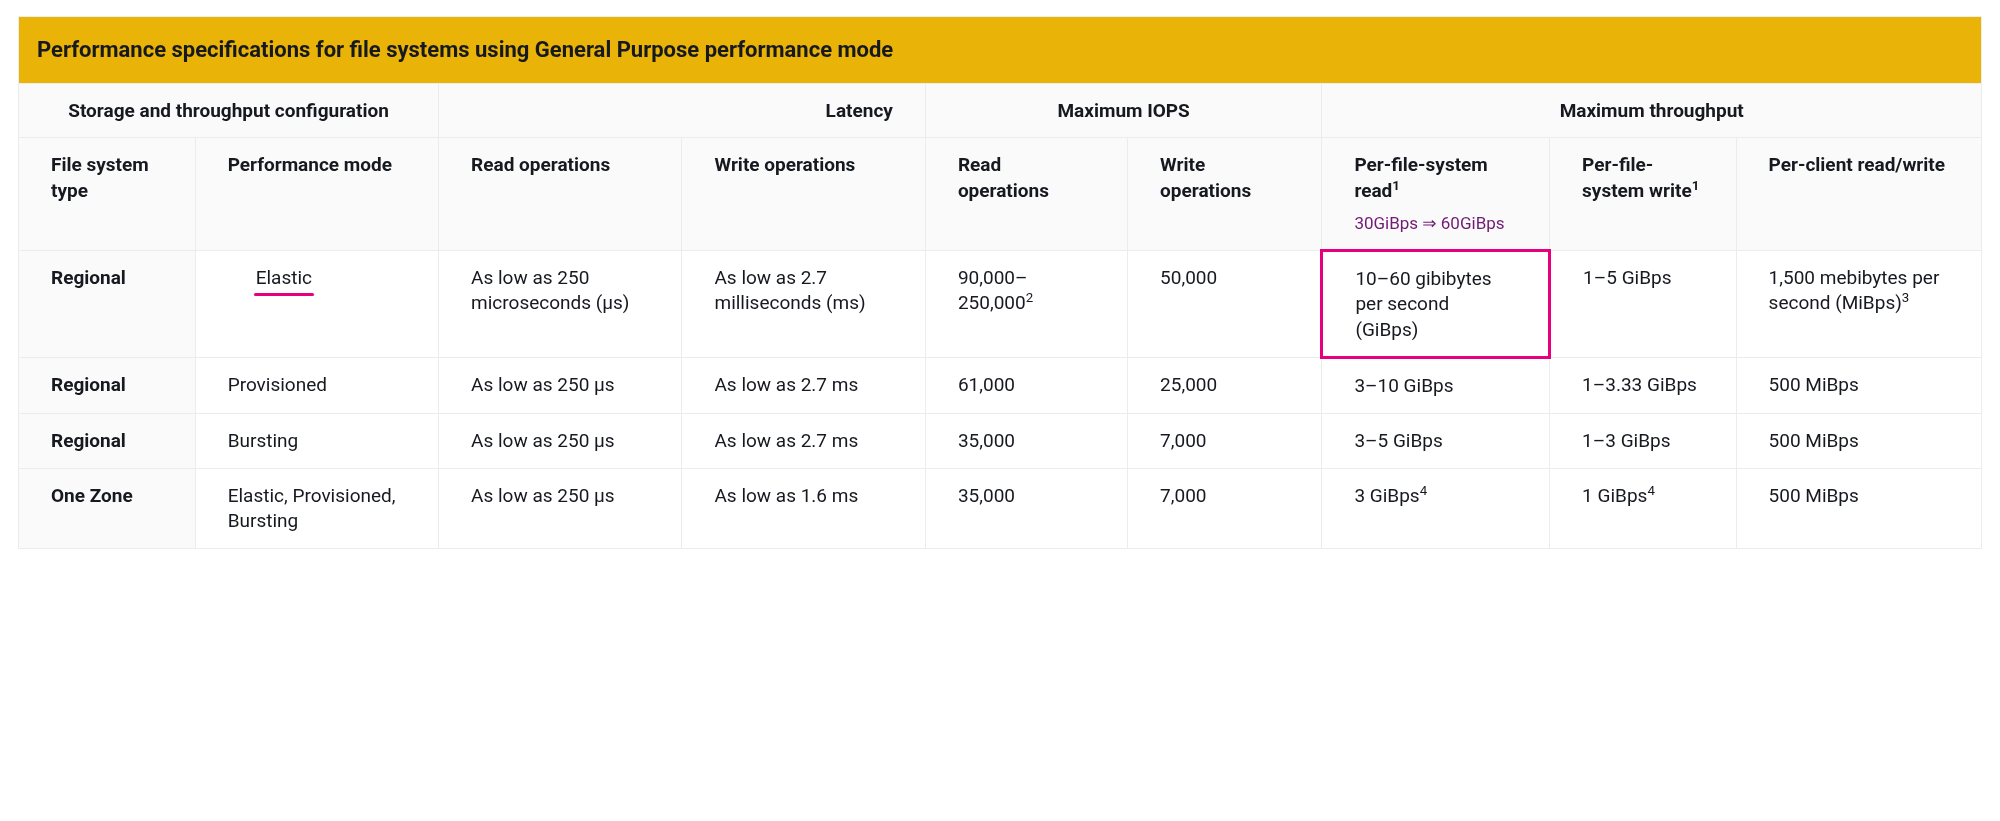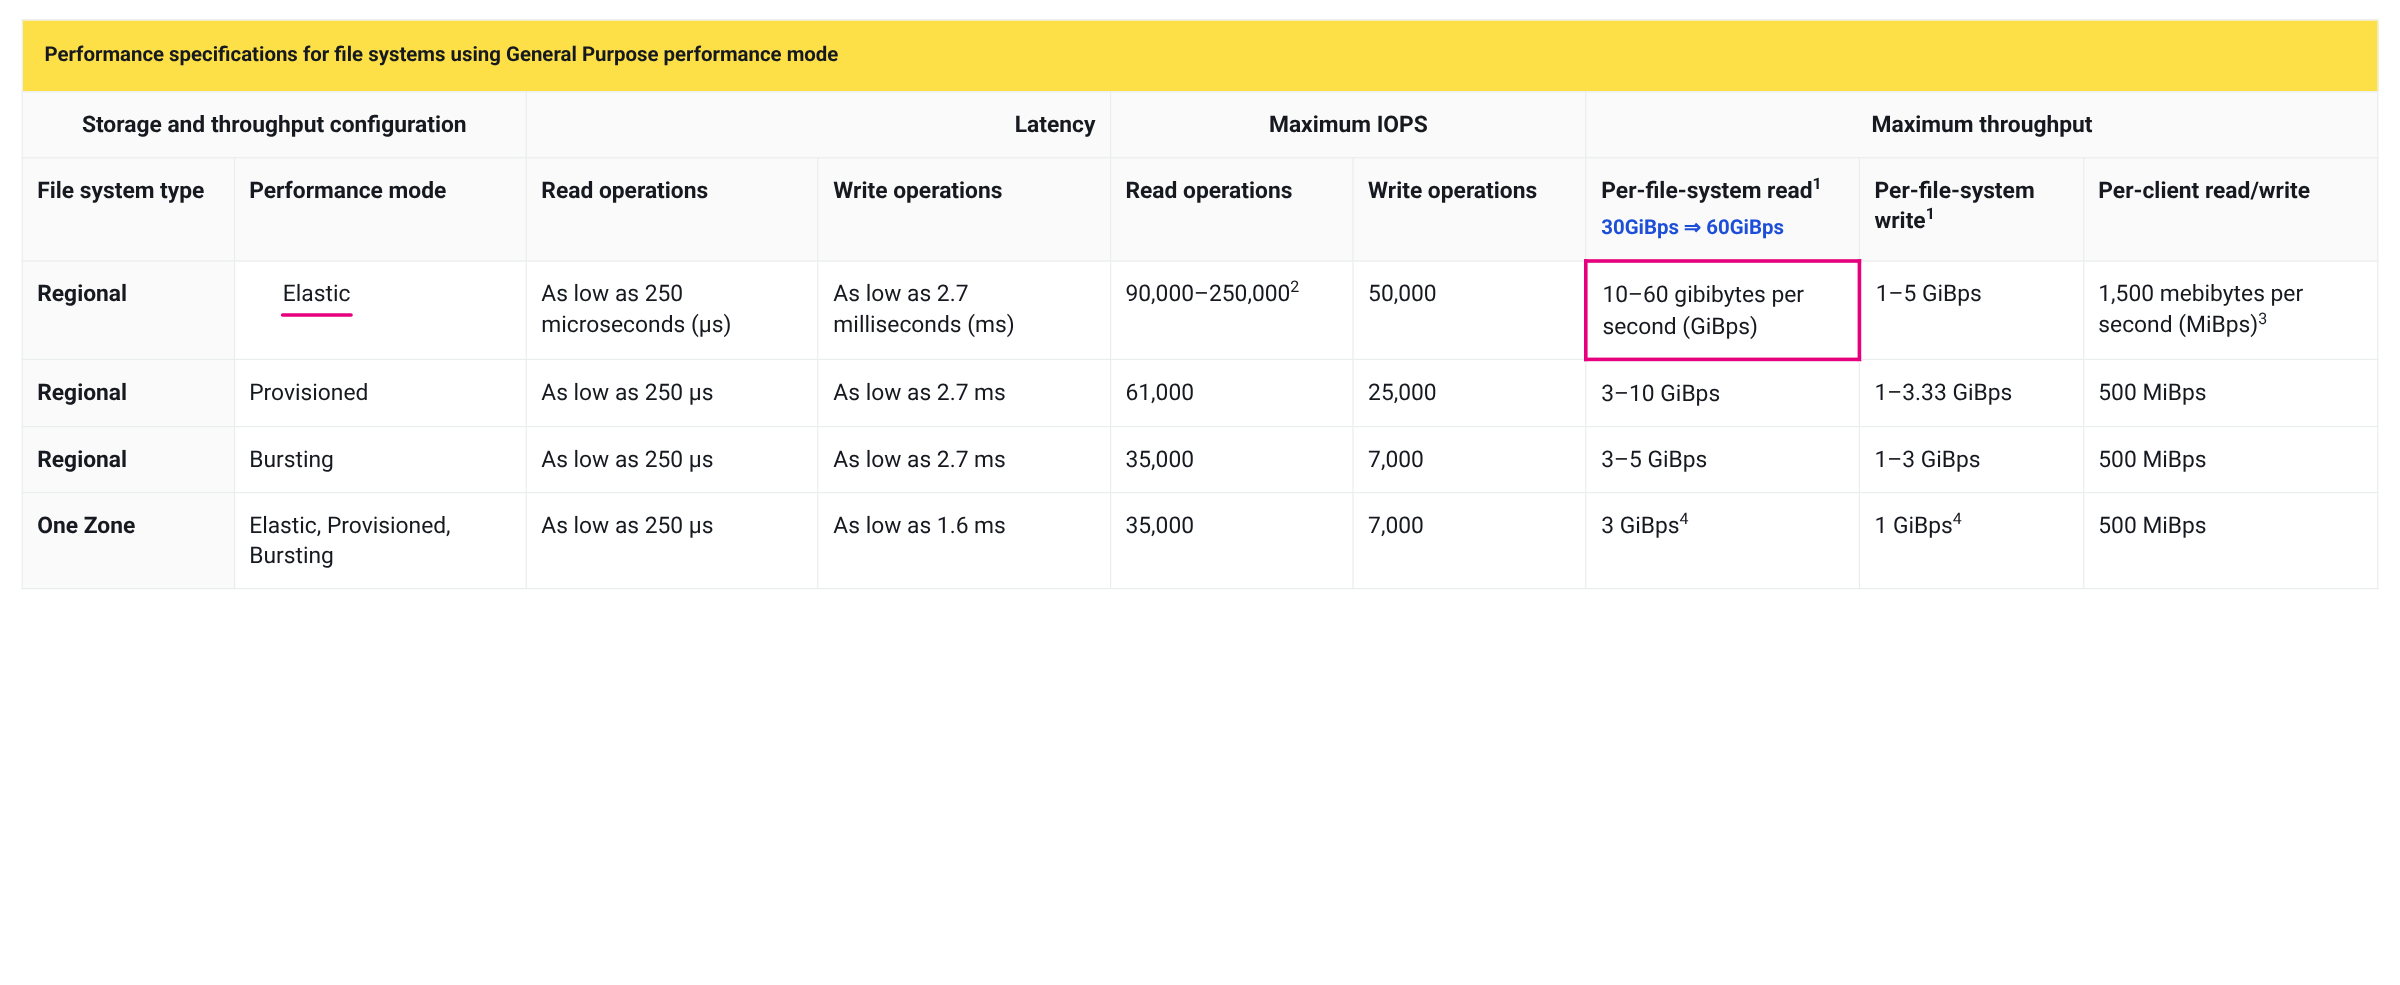--- a/index.html
+++ b/index.html
@@ -16,33 +16,33 @@
     border-collapse: collapse;
     width: 100%;
     table-layout: fixed;
     border: 1px solid #d5dbdb;
     font-size: 19px;
     line-height: 1.35;
     border-bottom: 1.5px solid #9aa;
   }
   .tbl th, .tbl td {
     border: 1px solid #eaeded;
-    padding: 14px 12px;
+    padding: 14px 32px;
     vertical-align: top;
     text-align: left;
   }
   .tbl th {
     font-weight: 700;
     background: #fafafa;
   }
   .tbl .title-cell {
-    font-size: 17px;
+    font-size: 22px;
     font-weight: 700;
     padding: 18px 18px 18px 18px;
-    background: #fde047;
+    background: #eab308;
     margin-left: 16px;
   }
   .fs-type {
     font-weight: 700;
     background: #fafafa;
     padding-top: 22px;
     margin-left: 44px;
   }
   td {
     background: #ffffff;
@@ -60,22 +60,22 @@
     bottom: -6px;
     height: 3px;
     background: #e6007e;
     border-radius: 2px;
   }
   .box-highlight {
     border: 3px solid #e6007e !important;
     border-radius: 4px;
   }
   .pink-note {
-    color: #1d4ed8;
-    font-weight: 700;
+    color: #701a75;
+    font-weight: 400;
     font-size: 17px;
     margin-top: 8px;
     white-space: nowrap;
   }
   sup {
     font-size: 0.7em;
     vertical-align: super;
     line-height: 0;
   }
   .col-fstype   { width: 9.0%; }

